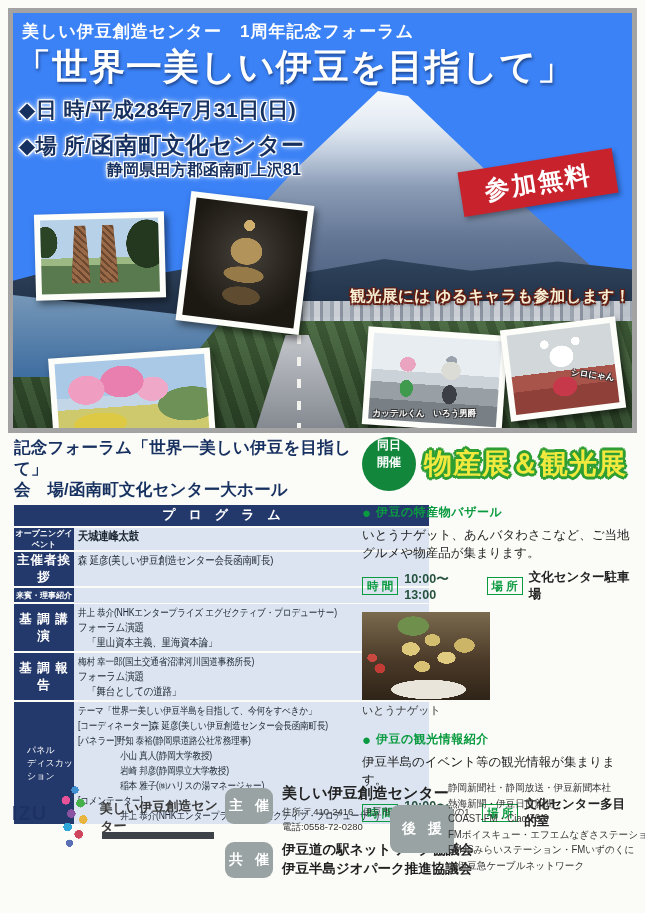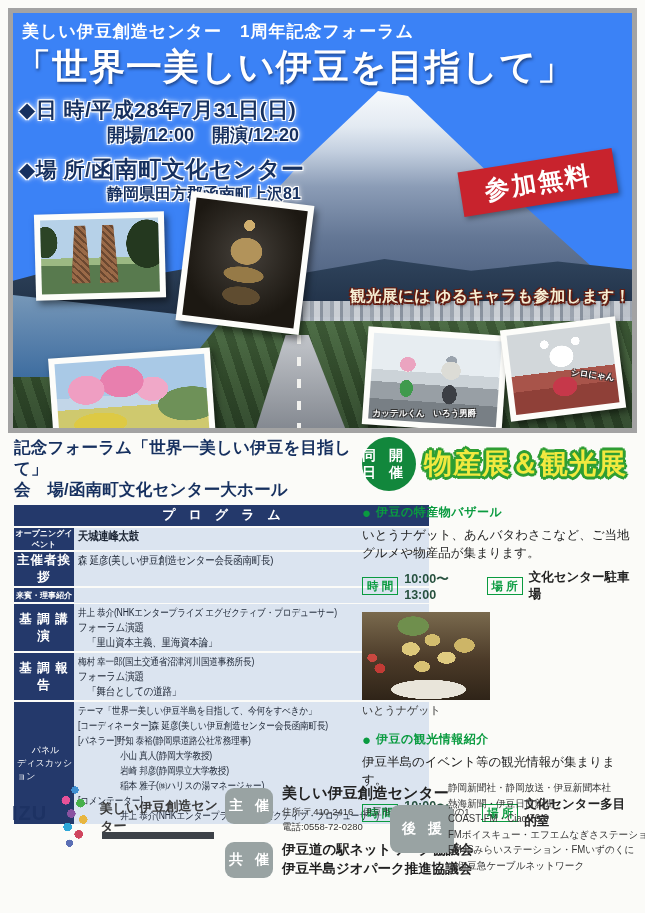--- a/index.html
+++ b/index.html
@@ -97,31 +97,31 @@
   
   .left-col{position:absolute;left:14px;top:437px;width:346px;}
   .forum-heading{font-size:16.5px;font-weight:bold;color:#16305f;line-height:21px;letter-spacing:.2px;}
   .program{margin-top:5px;width:415px;}
   .pheader{background:#24396b;color:#fff;text-align:center;font-weight:bold;font-size:13px;
         letter-spacing:13px;text-indent:13px;padding:1px 0 2px;margin-bottom:2px;}
   .prow{display:flex;margin-bottom:2px;}
   .plabel{width:60px;flex:none;background:#24396b;color:#fff;display:flex;flex-direction:column;
         justify-content:center;align-items:center;text-align:center;font-weight:bold;font-size:12.5px;letter-spacing:1px;}
   .plabel.s8{font-size:8px;letter-spacing:0;}
-  .plabel.s9{font-size:9px;letter-spacing:0;align-items:center;text-align:left;padding-left:3px;box-sizing:border-box;font-weight:normal;}
+  .plabel.s9{font-size:9px;letter-spacing:0;align-items:flex-start;text-align:left;padding-left:13px;box-sizing:border-box;font-weight:normal;}
   .pcell{flex:1;background:#dbe4f0;padding:1px 4px;color:#1b2433;min-height:13px;overflow:hidden;}
   .cell-line{font-size:10px;line-height:15px;white-space:pre;letter-spacing:-.2px;
         transform:scaleX(.86);transform-origin:0 50%;width:117%;}
 
   
   .right-col{position:absolute;left:362px;top:437px;width:274px;}
   .expo-head{display:flex;align-items:center;}
   .expo-badge{width:54px;height:54px;border-radius:50%;background:#12873c;color:#fff;flex:none;
-        display:flex;flex-direction:row;align-items:center;justify-content:space-between;
-        font-size:14px;font-weight:bold;line-height:17px;}
+        display:flex;flex-direction:column;align-items:center;justify-content:flex-start;
+        font-size:12px;font-weight:bold;line-height:17px;}
   .expo-title{margin-left:8px;font-size:28px;font-weight:bold;color:#f2e93f;letter-spacing:1px;
         text-shadow:-2px -2px 0 #2f9e33,2px -2px 0 #2f9e33,-2px 2px 0 #2f9e33,2px 2px 0 #2f9e33,
                     -3px 0 0 #2f9e33,3px 0 0 #2f9e33,0 -3px 0 #2f9e33,0 3px 0 #2f9e33;}
   .section-head{display:flex;align-items:center;margin-top:13px;}
   .bullet{color:#0a9b40;font-size:15px;margin-right:5px;}
   .section-title{color:#0a9b40;font-size:12px;font-weight:bold;letter-spacing:.5px;}
   .section-body{margin-top:5px;font-size:12.5px;line-height:18px;color:#222;}
   .tp-row{display:flex;align-items:center;margin-top:7px;}
   .tp-label{border:1.5px solid #0a9b40;color:#0a9b40;font-size:11.5px;font-weight:bold;
         padding:0 4px;line-height:16px;flex:none;}
@@ -189,21 +189,20 @@
     <div class="sea"></div>
     <div class="road">
         <div class="road-line"></div>
       </div>
 
     <div class="hero-subtitle">美しい伊豆創造センター　1周年記念フォーラム</div>
     <div class="hero-title">「世界一美しい伊豆を目指して」</div>
 
     <div class="hero-info">
       <div class="info-main">◆日 時/平成28年7月31日(日)</div>
-      <div class="info-sub">開場/12:00　開演/12:20</div>
       <div class="info-main" style="margin-top:9px;"><span>◆場 所/</span><span class="place-strong">函南町文化センター</span></div>
       <div class="info-sub2">静岡県田方郡函南町上沢81</div>
     </div>
 
     <div class="free-badge">参加無料</div>
     <div class="mascot-note">観光展には ゆるキャラも参加します！</div>
 
     <div class="polaroid" style="left:22px;top:200px;transform:rotate(-1.5deg);">
       <div class="pimg img-furnace">
         <div class="tower t1"></div>

